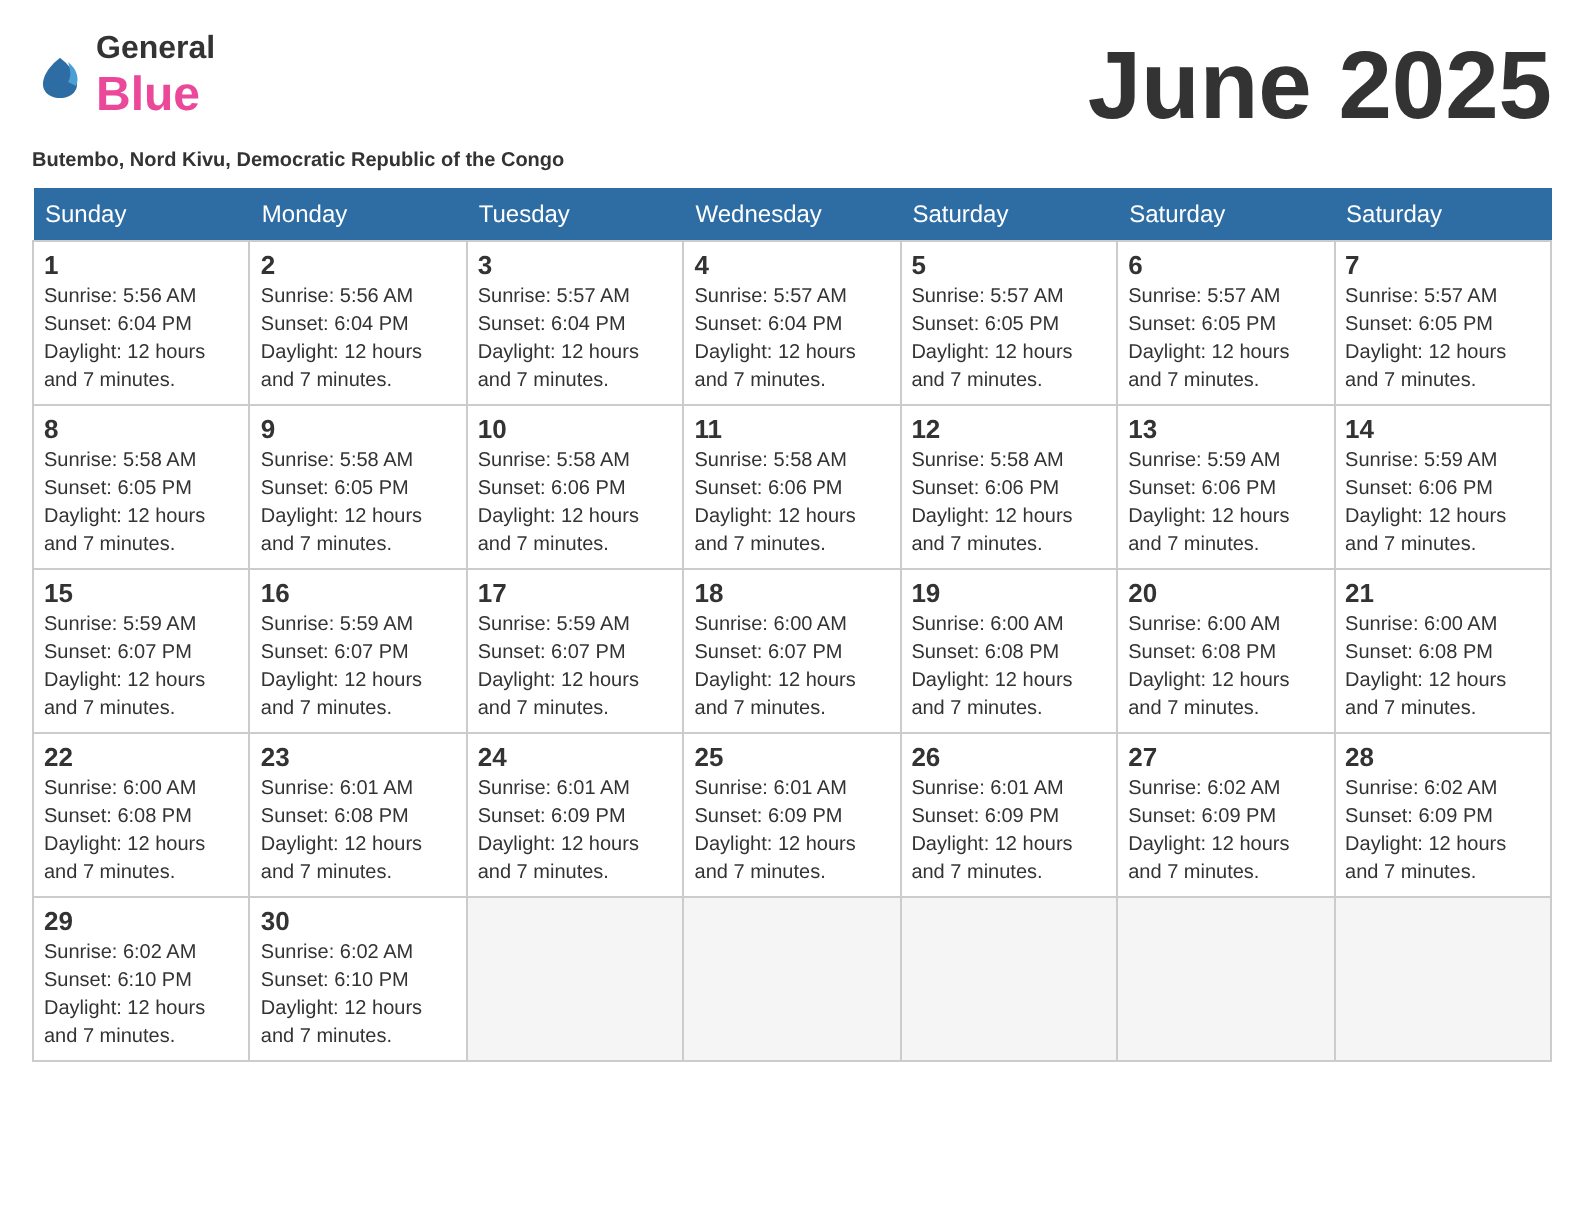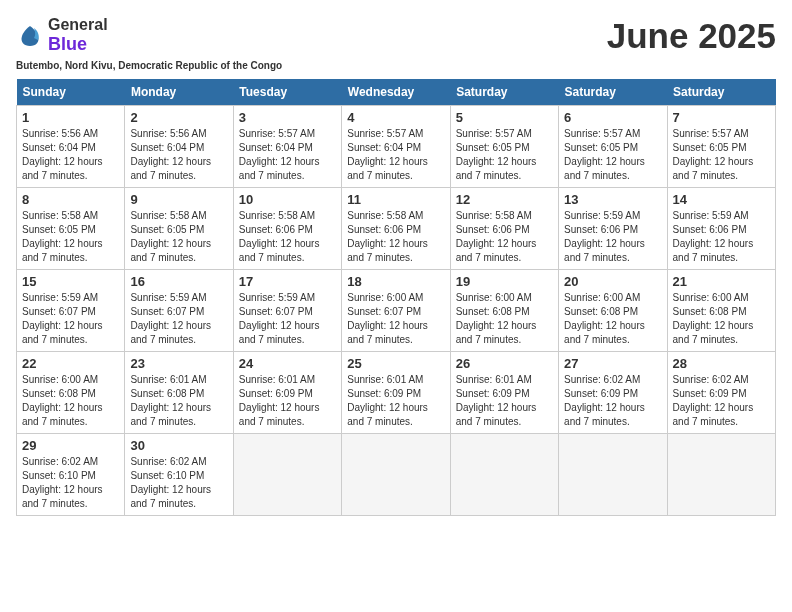--- a/index.html
+++ b/index.html
@@ -19,21 +19,21 @@
     .logo {
       display: flex;
       align-items: center;
       gap: 4px;
     }
     .logo-icon {
       width: 28px;
       height: 28px;
     }
     .month-title {
-      font-size: 35px;
+      font-size: 48px;
       font-weight: bold;
       color: #333;
       text-align: right;
     }
     .subtitle {
       font-size: 10px;
       color: #333;
       margin-bottom: 8px;
       font-weight: 700;
     }
@@ -41,21 +41,21 @@
       width: 100%;
       border-collapse: collapse;
       font-size: 10px;
     }
     thead tr th {
       background: #2e6da4;
       color: #fff;
       text-align: left;
       padding: 6px 6px;
       font-size: 12px;
-      font-weight: bold;
+      font-weight: normal;
     }
     tbody tr td {
       border: 1px solid #ccc;
       vertical-align: top;
       padding: 4px 5px;
       min-height: 70px;
       width: 14.28%;
     }
     .day-num {
       font-size: 13px;
@@ -81,21 +81,21 @@
 <body>
 
 <div class="header-section">
   <div class="logo">
     <svg class="logo-icon" viewBox="0 0 28 28" xmlns="http://www.w3.org/2000/svg">
       <path d="M14 4 C14 4 20 8 22 14 C24 20 20 24 14 24 C8 24 4 20 6 14 C8 8 14 4 14 4Z" fill="#2e6da4"></path>
       <path d="M18 6 C22 9 24 14 22 18 L18 16 C20 13 19 9 18 6Z" fill="#4a9fd4"></path>
     </svg>
     <div>
       <span style="font-size:16px;font-weight:bold;color:#333;">General</span><br>
-      <span style="font-size:18px;font-weight:bold;color:#6d28d9;">Blue</span>
+      <span style="font-size:24px;font-weight:bold;color:#ec4899;">Blue</span>
     </div>
   </div>
   <div class="month-title">June 2025</div>
 </div>
 
 <div class="subtitle">Butembo, Nord Kivu, Democratic Republic of the Congo</div>
 
 <table>
   <thead>
     <tr>

